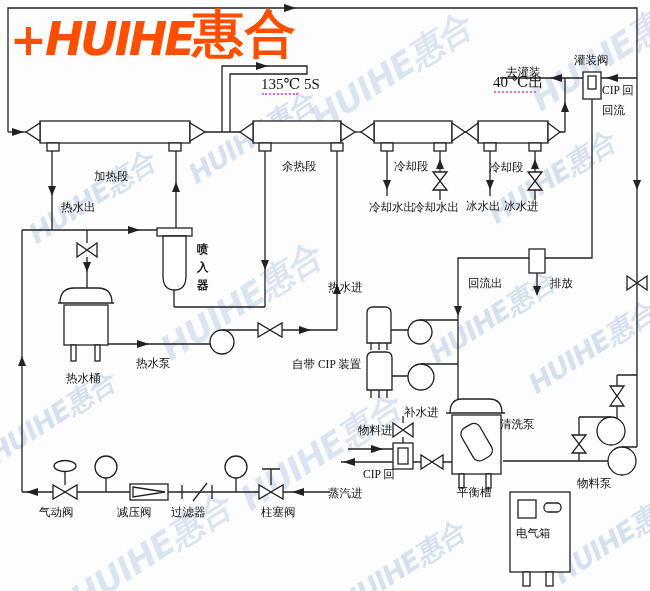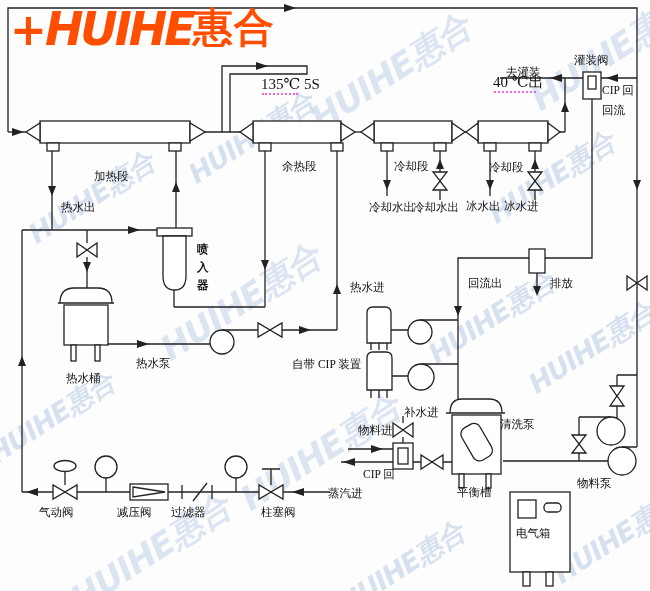--- a/index.html
+++ b/index.html
@@ -16,21 +16,21 @@
   .lbl{position:absolute;z-index:2;font-size:11.5px;color:#111;white-space:nowrap;line-height:13px;}
   .lbl.serif-num{font-size:15px;}
   .lbl.vert{white-space:normal;width:14px;line-height:18px;word-break:break-all;font-weight:bold;}
   .spell{position:absolute;z-index:2;height:3px;border-bottom:2px dotted #e86ad8;}
   
   #logo{position:absolute;left:10px;top:0px;z-index:2;color:#ff4e00;
         font-family:"DejaVu Sans","Liberation Sans",sans-serif;font-weight:900;font-style:italic;
         white-space:nowrap;}
   #logo .en{font-size:46px;letter-spacing:-3px;}
   #logo .plus{font-size:44px;margin-right:-2px;}
-  #logo .cn{font-size:40px;font-style:normal;letter-spacing:1px;vertical-align:4px;}
+  #logo .cn{font-size:51px;font-style:normal;letter-spacing:1px;vertical-align:4px;}
 </style>
 </head>
 <body>
 
 <div id="stage">
 
   <span class="wm big" style="left:300px;top:50px">HUIHE惠合</span>
   <span class="wm big" style="left:520px;top:30px">HUIHE惠合</span>
   <span class="wm" style="left:20px;top:180px">HUIHE惠合</span>
   <span class="wm" style="left:180px;top:120px">HUIHE惠合</span>
@@ -289,21 +289,21 @@
   <div class="lbl" style="left:394px;top:160px">冷却段</div>
   <div class="lbl" style="left:489px;top:161px">冷却段</div>
 
   <div class="lbl" style="left:61px;top:201px">热水出</div>
   <div class="lbl" style="left:369px;top:201px">冷却水出</div>
   <div class="lbl" style="left:413px;top:201px">冷却水出</div>
   <div class="lbl" style="left:466px;top:200px">冰水出</div>
   <div class="lbl" style="left:504px;top:200px">冰水进</div>
 
   <div class="lbl vert" style="left:197px;top:240px">喷入器</div>
-  <div class="lbl" style="left:350px;top:281px">热水进</div>
+  <div class="lbl" style="left:328px;top:281px">热水进</div>
   <div class="lbl" style="left:468px;top:277px">回流出</div>
   <div class="lbl" style="left:550px;top:277px">排放</div>
 
   <div class="lbl" style="left:66px;top:372px">热水桶</div>
   <div class="lbl" style="left:136px;top:357px">热水泵</div>
   <div class="lbl" style="left:292px;top:358px">自带 CIP 装置</div>
 
   <div class="lbl" style="left:404px;top:406px">补水进</div>
   <div class="lbl" style="left:358px;top:424px">物料进</div>
   <div class="lbl" style="left:363px;top:468px">CIP 回</div>

